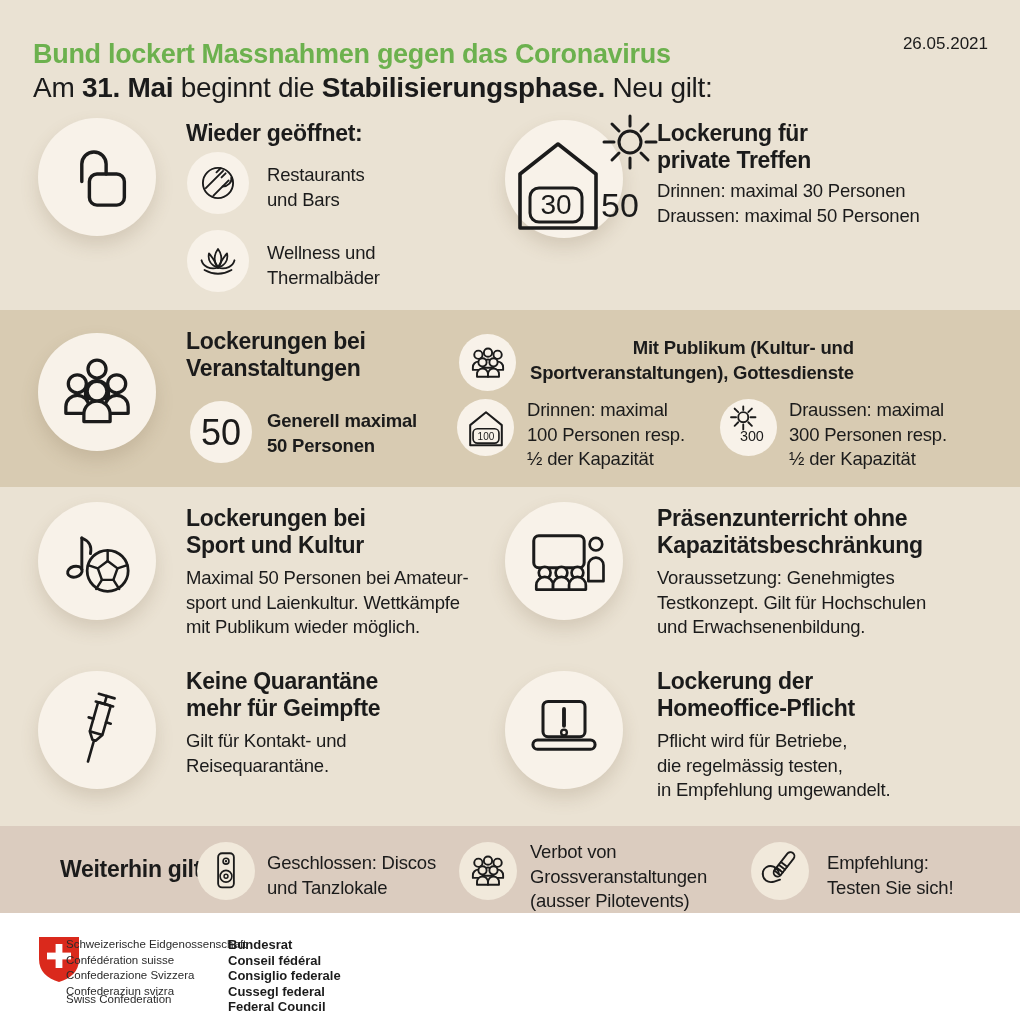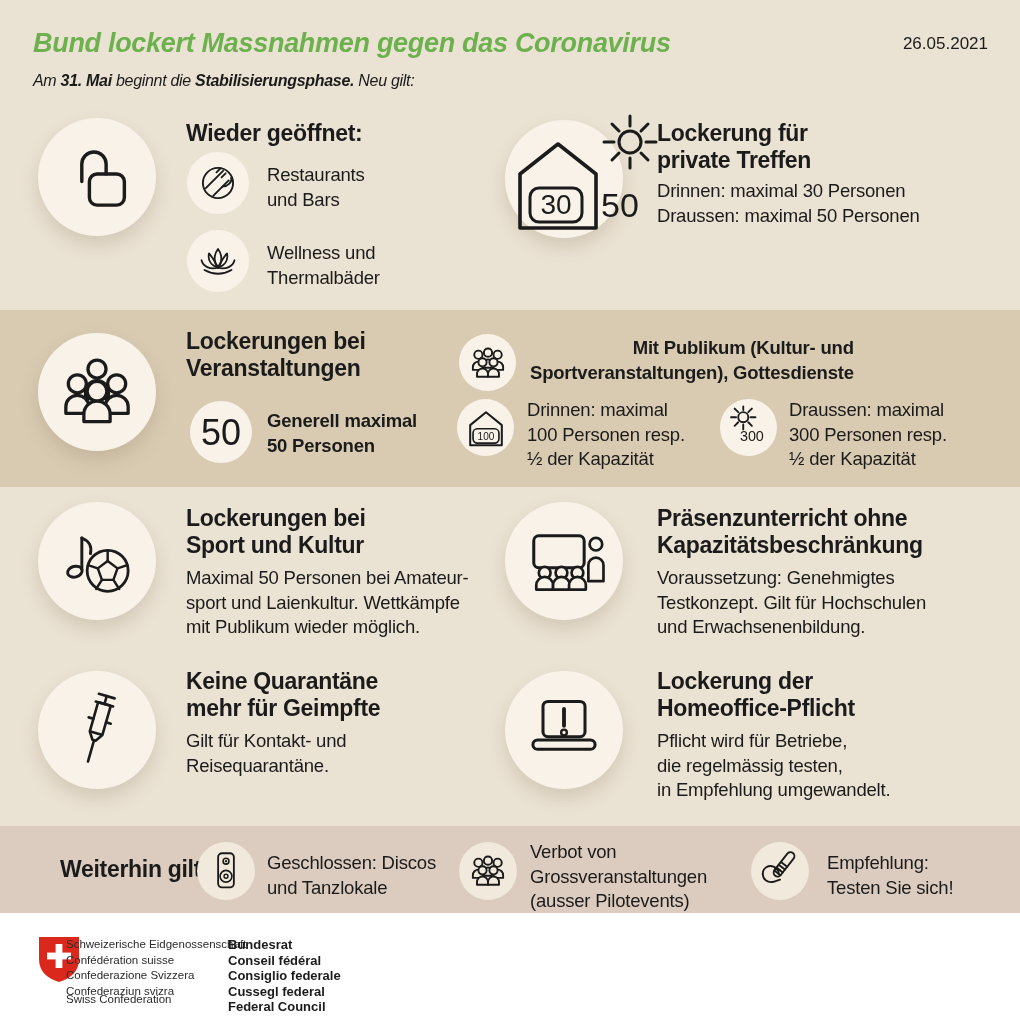--- a/index.html
+++ b/index.html
@@ -5,21 +5,21 @@
   html,body{margin:0;padding:0;}
   body{font-family:"Liberation Sans","DejaVu Sans",sans-serif;color:#1b1b1b;}
   #canvas{position:relative;width:1020px;height:1020px;background:#EAE2D3;overflow:hidden;}
   .band{position:absolute;left:0;width:1020px;}
   .band-events{top:310px;height:177px;background:#D8CBB2;}
   .band-bottom{top:826px;height:87px;background:#DBCCBF;}
   .band-footer{top:913px;height:107px;background:#ffffff;}
   .pos{position:absolute;}
   .title{font-size:27px;font-weight:700;color:#6CB14E;letter-spacing:-0.3px;}
   .date{font-size:17px;}
-  .subtitle{font-size:16px;letter-spacing:-0.3px;font-style:italic;}
+  .subtitle{font-size:28px;letter-spacing:-0.3px;}
   .subtitle b{font-weight:700;}
   .h2{font-size:23px;font-weight:700;line-height:1.17;letter-spacing:-0.3px;white-space:pre-line;}
   .body{font-size:18.5px;line-height:1.33;letter-spacing:-0.2px;white-space:pre-line;}
   .bold{font-weight:700;}
   .circle{position:absolute;border-radius:50%;background:#F8F2E9;display:flex;align-items:center;justify-content:center;}
   .c118{width:118px;height:118px;box-shadow:0 9px 18px rgba(110,90,60,.18);}
   .c62{width:62px;height:62px;}
   .c57{width:57px;height:57px;}
   .c58{width:58px;height:58px;background:#F1E9DB;}
   svg{display:block;}
@@ -30,21 +30,21 @@
 </style>
 </head>
 <body>
 
 <div id="canvas">
 
   <div class="band band-events"></div>
   <div class="band band-bottom"></div>
   <div class="band band-footer"></div>
 
-  <div class="pos title" style="left:33px;top:28px;font-style:italic;">Bund lockert Massnahmen gegen das Coronavirus</div>
+  <div class="pos title" style="left:33px;top:39px;">Bund lockert Massnahmen gegen das Coronavirus</div>
   <div class="pos date" style="right:32px;top:34px;">26.05.2021</div>
   <div class="pos subtitle" style="left:33px;top:72px;"><span>Am </span><b>31. Mai</b><span> beginnt die </span><b>Stabilisierungsphase.</b><span> Neu gilt:</span></div>
 
   <div class="circle c118" style="left:38px;top:118px;">
     <span>
       <svg width="76" height="76" viewBox="0 0 100 100" class="ic" stroke-width="4.5">
         <path d="M30 56 V33 a16 16 0 0 1 32 0 v13"></path>
         <rect x="40" y="46" width="46" height="41" rx="10"></rect>
       </svg>
     </span>

